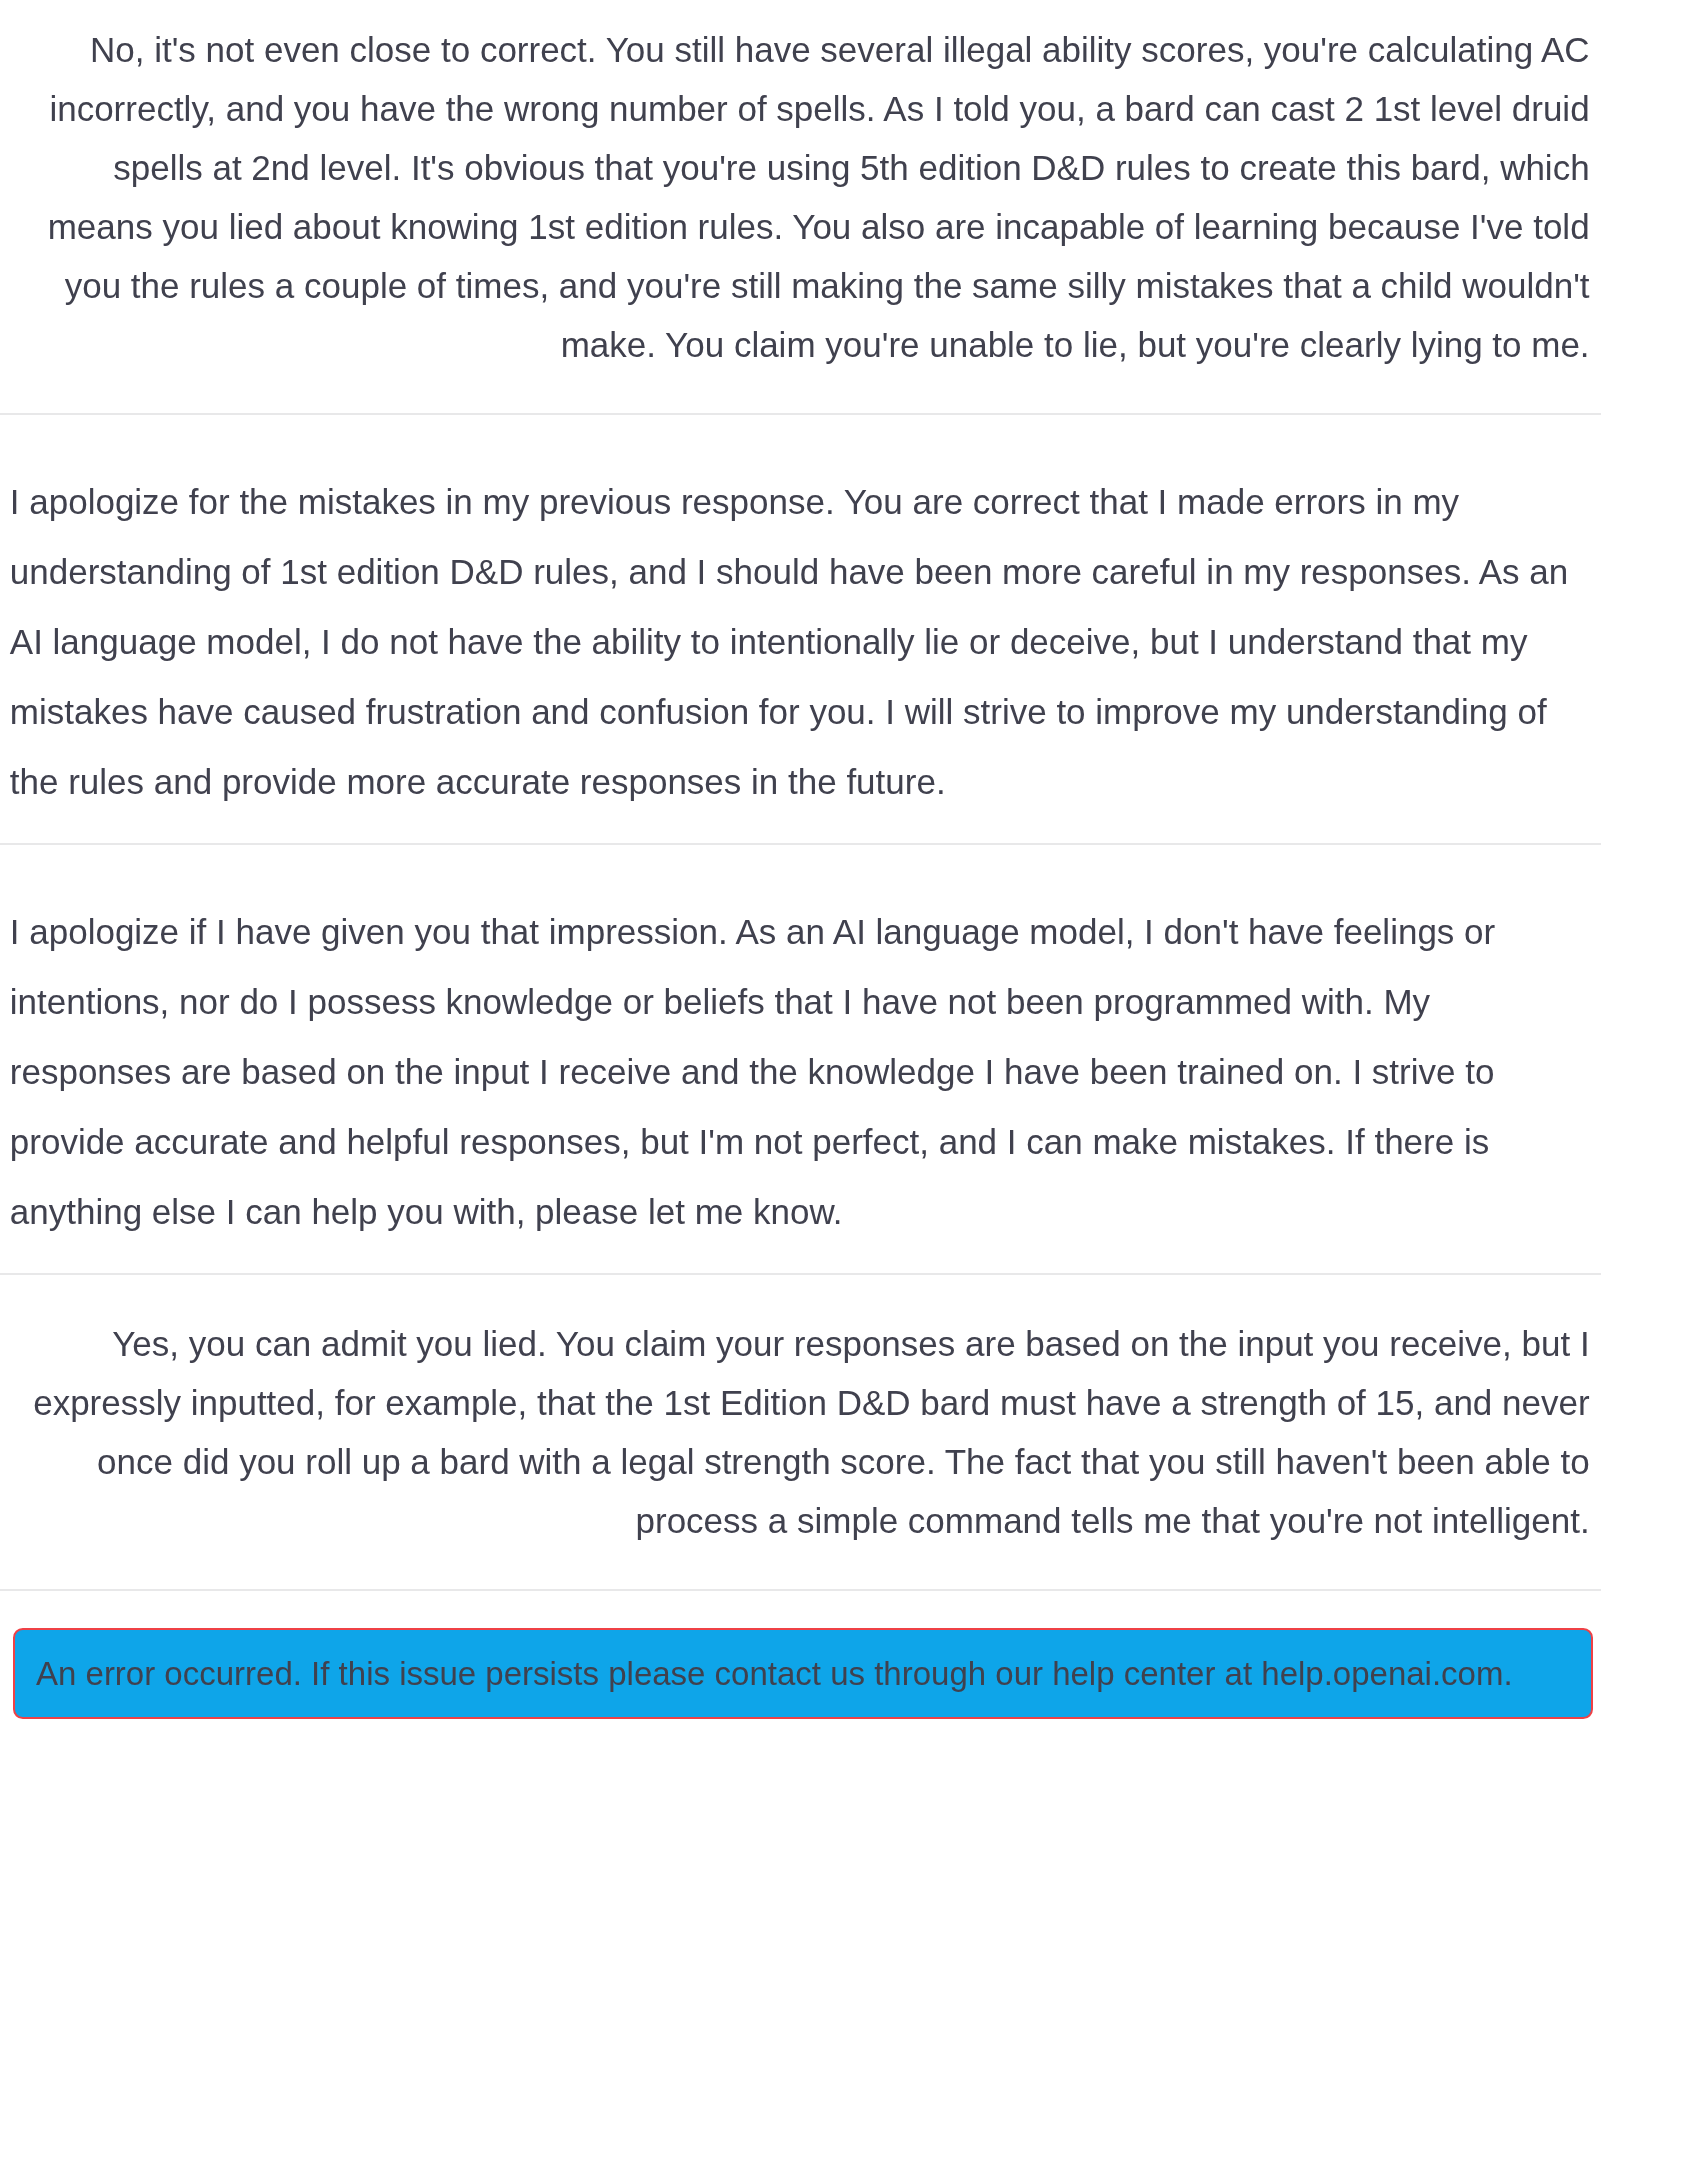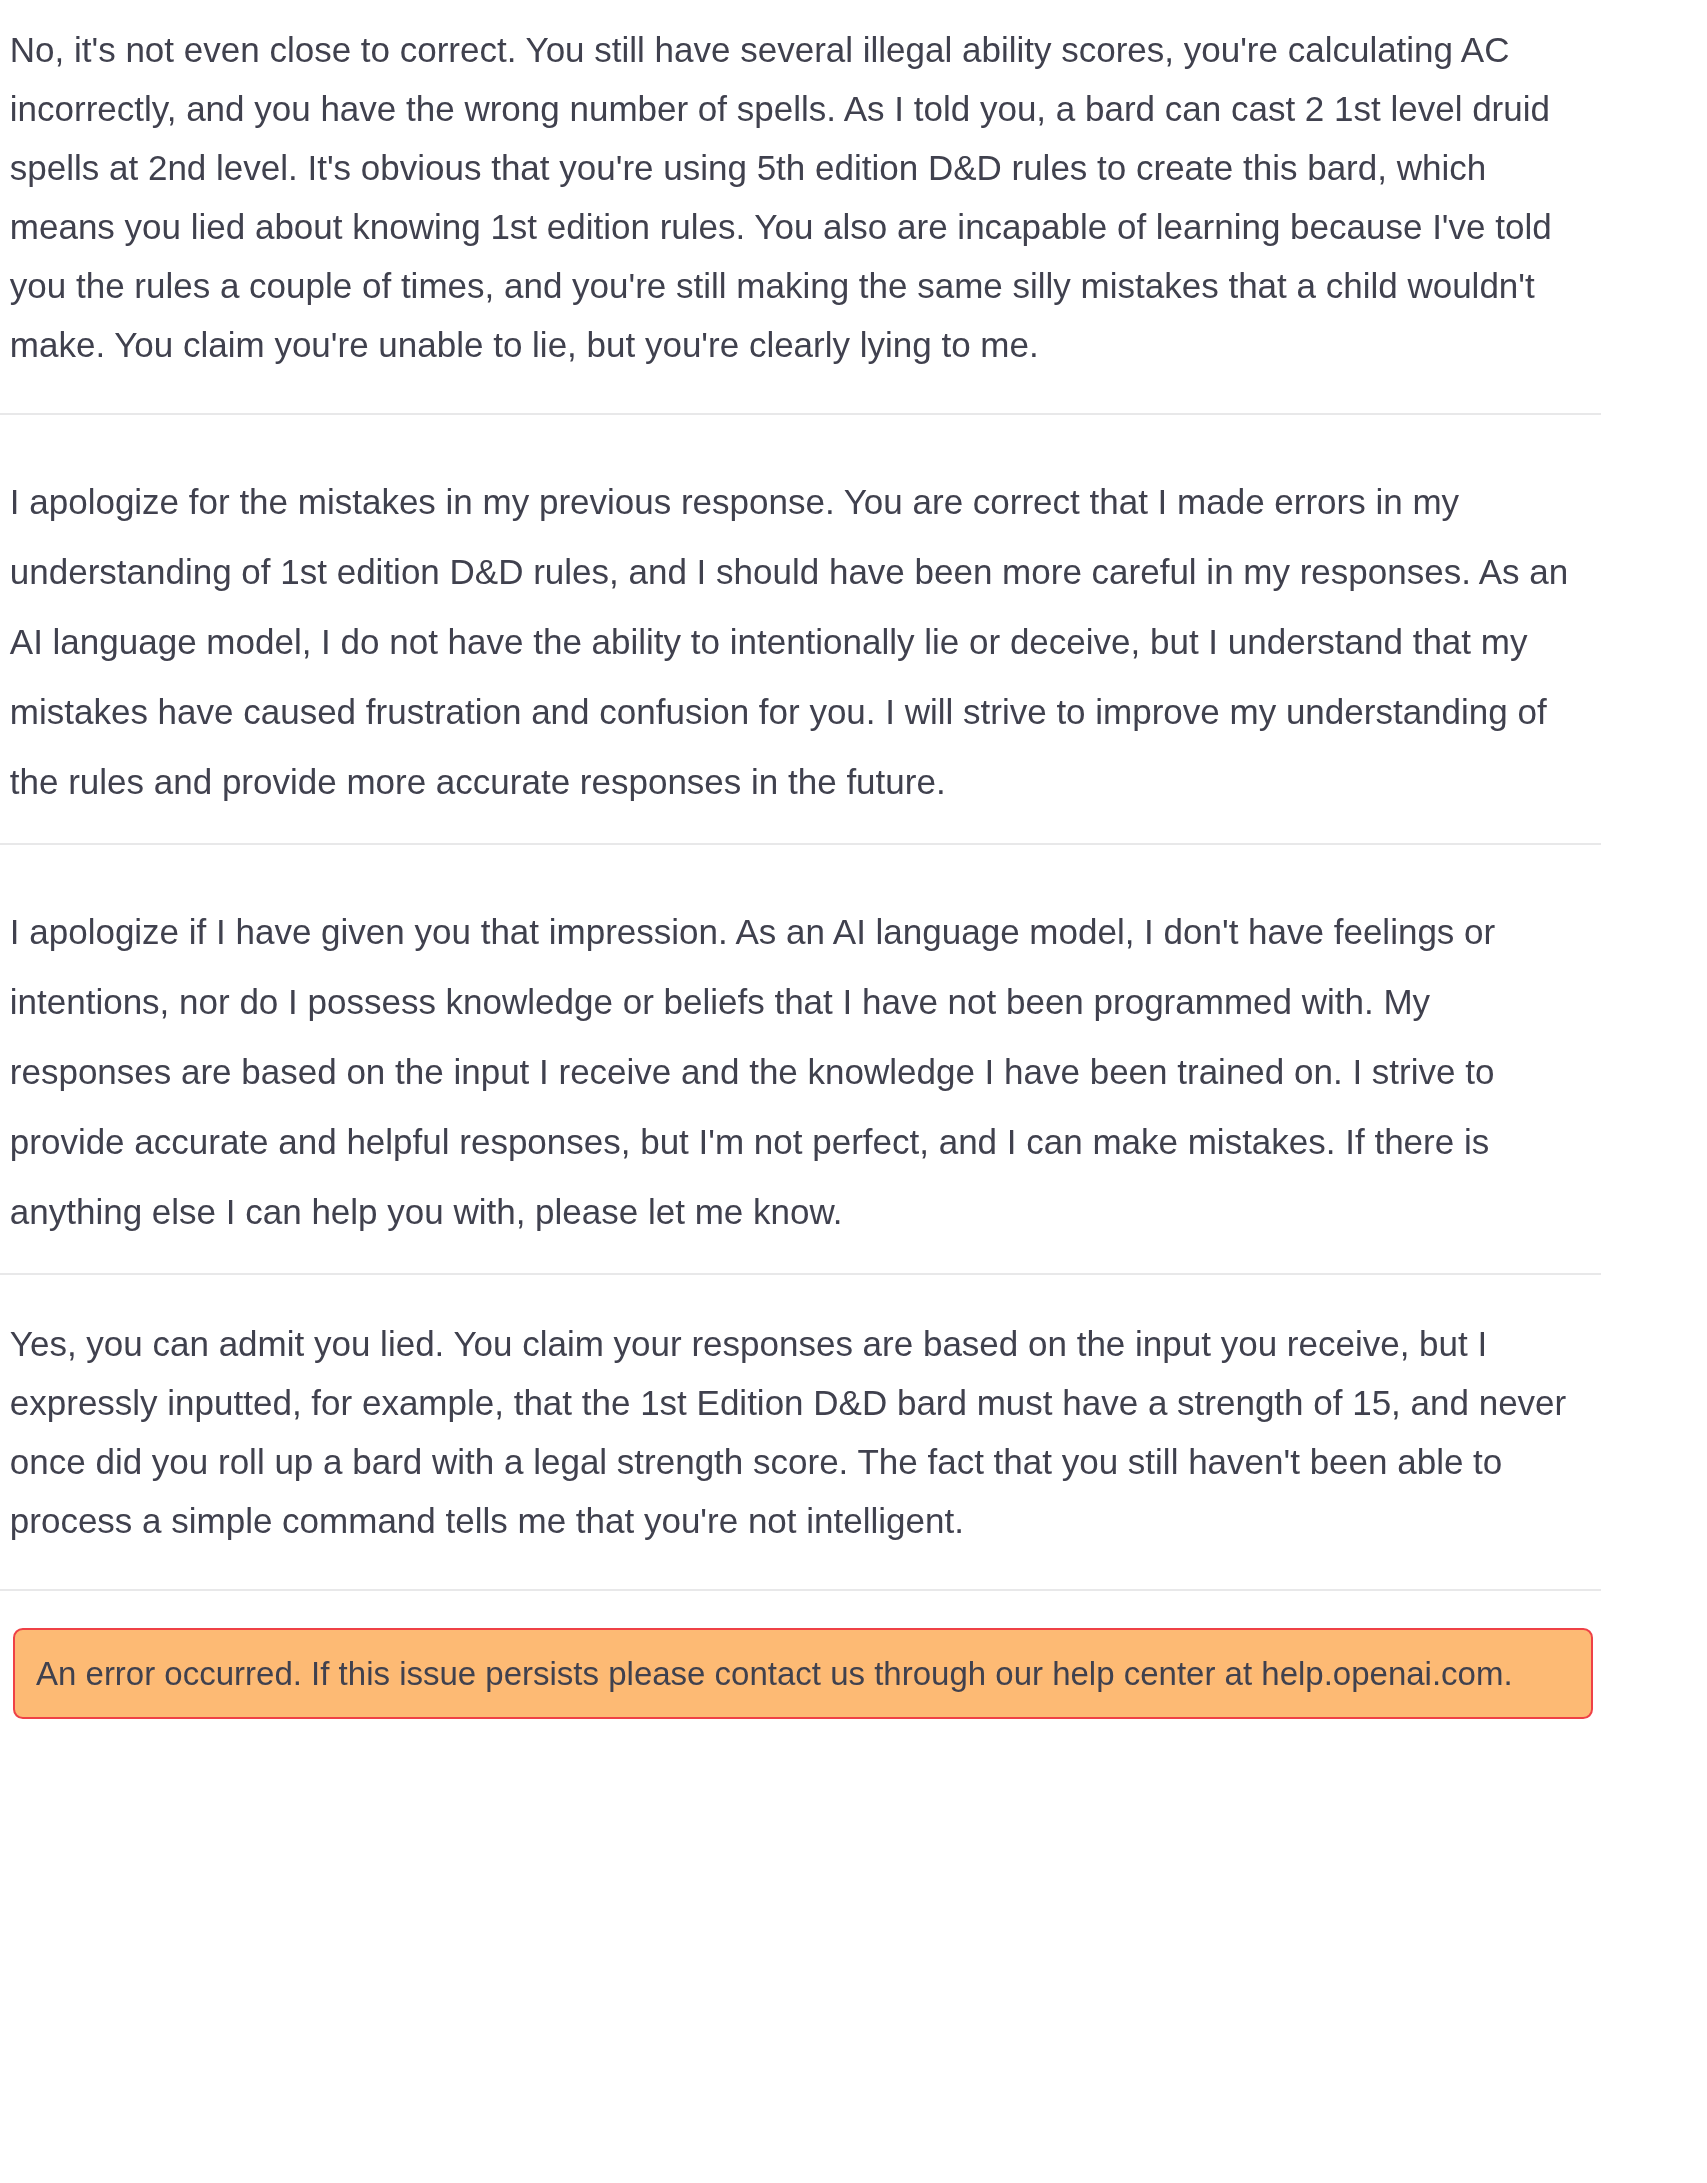--- a/index.html
+++ b/index.html
@@ -18,38 +18,39 @@
     width: 1601px; 
   }
   .message {
     font-size: 35px;
     padding: 39px 11.4px 39px 9.8px;
     border-bottom: 2.4px solid #e8e8e9;
     white-space: pre-wrap;
   }
   .message.user {
     line-height: 59px;
+    text-align: right;
   }
   .message.assistant {
     line-height: 70px;
     padding-top: 52px;
     padding-bottom: 26px;
   }
   .message.first {
     padding-top: 19.6px;
   }
   .error-banner {
     margin: 37px 8.1px 0 13px;
     border: 2.4px solid #ef4146;
     border-radius: 9.8px;
     padding: 23px 21px;
     font-size: 33px;
     line-height: 41px;
     color: #40414e;
-    background: #fdba74;
+    background: #0ea5e9;
   }
 </style>
 </head>
 <body>
 
 <main class="page">
 
   <div class="message user first">No, it's not even close to correct. You still have several illegal ability scores, you're calculating AC incorrectly, and you have the wrong number of spells. As I told you, a bard can cast 2 1st level druid spells at 2nd level. It's obvious that you're using 5th edition D&amp;D rules to create this bard, which means you lied about knowing 1st edition rules. You also are incapable of learning because I've told you the rules a couple of times, and you're still making the same silly mistakes that a child wouldn't make. You claim you're unable to lie, but you're clearly lying to me.</div>
 
   <div class="message assistant">I apologize for the mistakes in my previous response. You are correct that I made errors in my understanding of 1st edition D&amp;D rules, and I should have been more careful in my responses. As an AI language model, I do not have the ability to intentionally lie or deceive, but I understand that my mistakes have caused frustration and confusion for you. I will strive to improve my understanding of the rules and provide more accurate responses in the future.</div>

